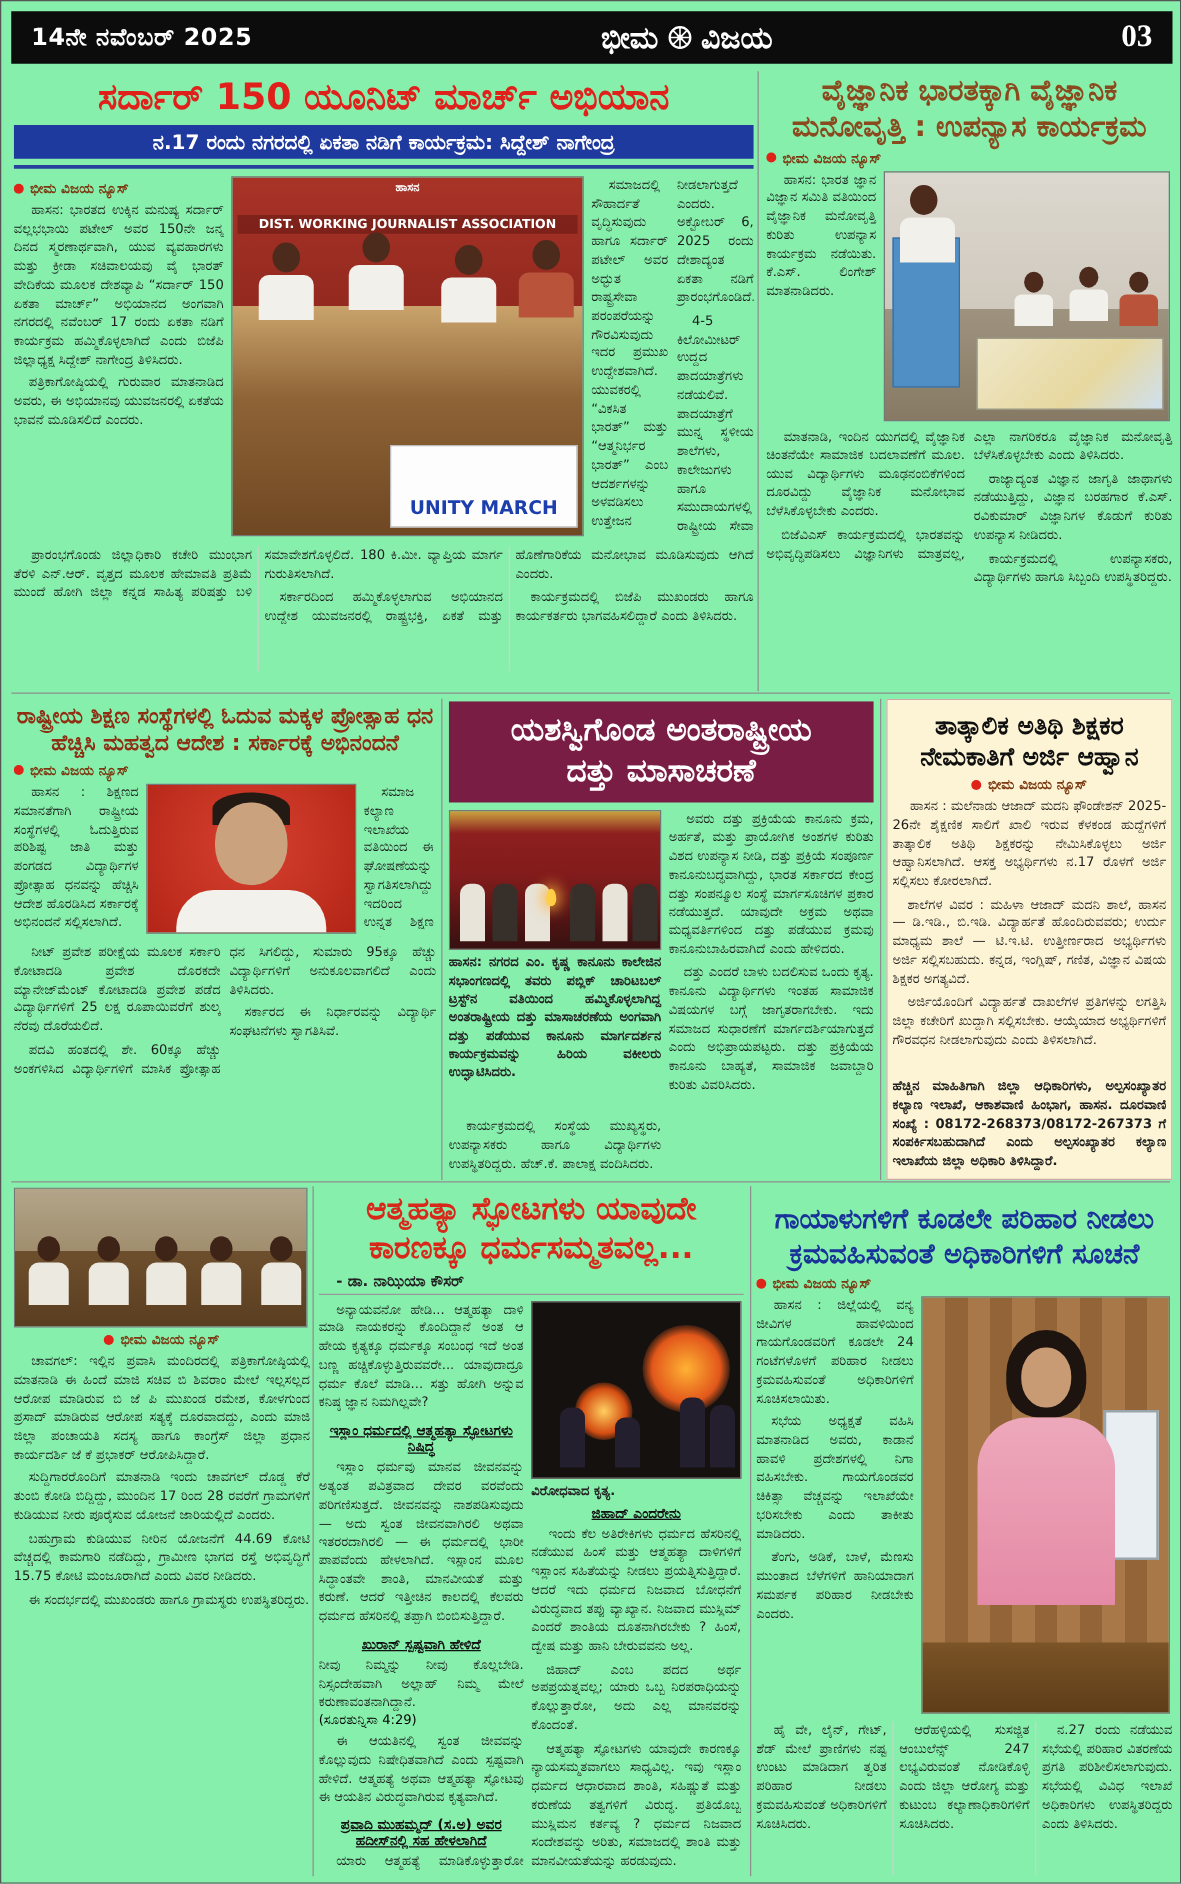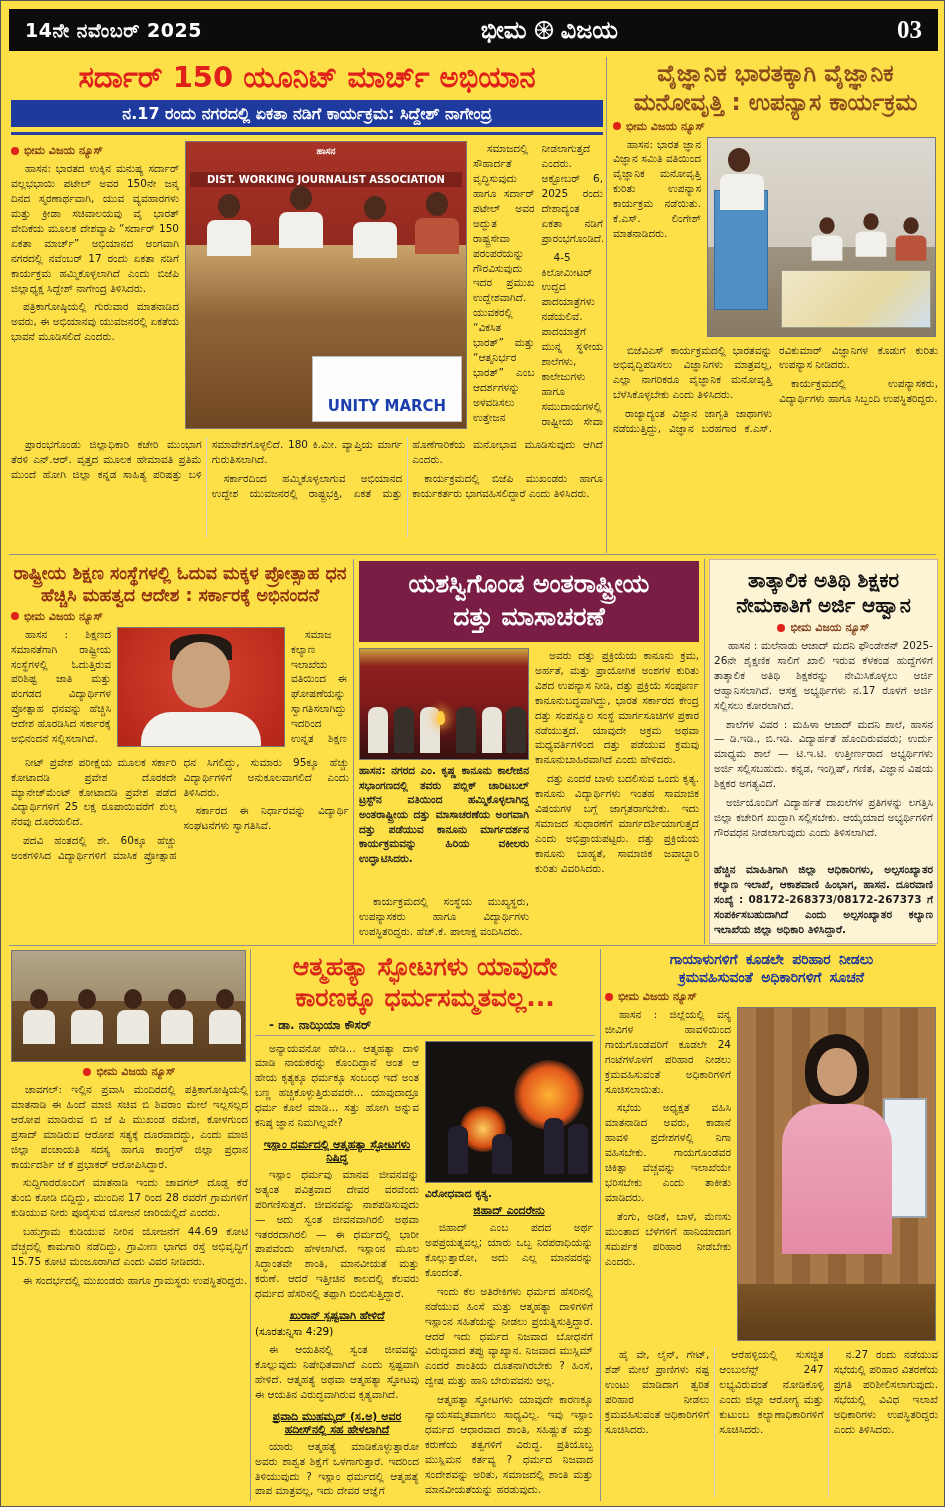--- a/index.html
+++ b/index.html
@@ -1,18 +1,18 @@
 <!DOCTYPE html>
 <html><head>
 <meta charset="utf-8">
 <style>
   * { box-sizing: border-box; margin: 0; padding: 0; }
   html,body { background:#e8e8e8; }
   body { font-family:"DejaVu Sans", sans-serif; }
-  #page { position:relative; width:945px; height:1507px; margin:0 auto; background:#fde047;
+  #page { position:relative; width:945px; height:1507px; margin:0 auto; background:#86efac;
           border:1px solid #555; overflow:hidden; }
   
   .masthead { position:absolute; left:8px; top:8px; width:929px; height:42px; background:#0c0c0c;
               color:#fff; display:flex; align-items:center; justify-content:space-between; padding:0 16px; }
   .mh-date { font-size:19px; font-weight:bold; letter-spacing:.5px; }
   .mh-title { display:flex; align-items:center; gap:6px; font-size:24px; font-weight:bold; }
   .mh-page { font-family:"Liberation Serif", serif; font-size:25px; font-weight:bold; }
   
   .vr { position:absolute; width:1px; background:#8f8f8f; }
   .hr { position:absolute; height:1px; background:#8f8f8f; }
@@ -43,21 +43,21 @@
   .hl-edu { color:#8f2e12; font-size:17.5px; margin:2px 0 2px; }
   .banner-adopt { background:#7a1d44; color:#fff; font-weight:bold; font-size:25px; text-align:center;
                   line-height:1.3; padding:7px 4px 9px; margin-bottom:6px; }
   .panel-teachers { background:#fcf4d4; border:1px solid #caa; padding:7px 4px; width:100%; height:100%; }
   .hl-teachers { color:#101010; font-size:20px; margin:1px 0 2px; }
   .hl-shivaram { background:#7a4a1c; color:#fff; border:1.5px solid #222; font-size:16px;
                  padding:6px 4px; margin-bottom:6px; }
   .hl-suicide { color:#d8281a; font-size:25px; margin:1px 0 4px; }
   .author { font-size:12px; font-weight:bold; color:#222; margin:1px 0 3px 14px; }
   .thinrule { height:1px; background:#999; margin:3px 0 5px; }
-  .hl-comp { color:#18329a; font-size:14px; margin:2px 0 3px;font-family:Liberation Mono, monospace; }
+  .hl-comp { color:#18329a; font-size:22px; margin:12px 0 3px; }
   
   .ph-press { background:linear-gradient(180deg,#a93327 0%,#93291f 36%,#c9a36b 36%,#8e6336 62%,#6f4722 100%); }
   .ph-press .bT { position:absolute; top:4px; left:0; right:0; text-align:center; color:#fff;
                   font-size:9px; font-weight:bold; }
   .ph-press .bM { position:absolute; top:30px; left:4px; right:4px; text-align:center; color:#fff;
                   font-size:10px; font-weight:bold; background:rgba(60,10,10,.35); padding:2px 0; }
   .person { position:absolute; width:46px; height:62px; }
   .person .head { width:22px; height:24px; border-radius:50%; background:#4c2b1c; margin:0 auto; }
   .person .body { width:44px; height:36px; border-radius:8px 8px 0 0; background:#f2f0ea; margin:2px auto 0; }
   .person.dark .body { background:#b9543a; }
@@ -212,20 +212,21 @@
             <div class="body"></div>
           </div>
         <div class="person dark" style="left:180px;top:70px;transform:scale(.7);">
             <div class="head"></div>
             <div class="body"></div>
           </div>
         <div class="tablecloth"></div>
       </div>
     </div>
     <div class="tcol two" style="margin-top:6px;height:244px;">
+        <p>ಮಾತನಾಡಿ, ಇಂದಿನ ಯುಗದಲ್ಲಿ ವೈಜ್ಞಾನಿಕ ಚಿಂತನೆಯೇ ಸಾಮಾಜಿಕ ಬದಲಾವಣೆಗೆ ಮೂಲ. ಯುವ ವಿದ್ಯಾರ್ಥಿಗಳು ಮೂಢನಂಬಿಕೆಗಳಿಂದ ದೂರವಿದ್ದು ವೈಜ್ಞಾನಿಕ ಮನೋಭಾವ ಬೆಳೆಸಿಕೊಳ್ಳಬೇಕು ಎಂದರು.</p>
         <p>ಬಿಜೆವಿಎಸ್ ಕಾರ್ಯಕ್ರಮದಲ್ಲಿ ಭಾರತವನ್ನು ಅಭಿವೃದ್ಧಿಪಡಿಸಲು ವಿಜ್ಞಾನಿಗಳು ಮಾತ್ರವಲ್ಲ, ಎಲ್ಲಾ ನಾಗರಿಕರೂ ವೈಜ್ಞಾನಿಕ ಮನೋವೃತ್ತಿ ಬೆಳೆಸಿಕೊಳ್ಳಬೇಕು ಎಂದು ತಿಳಿಸಿದರು.</p>
         <p>ರಾಜ್ಯಾದ್ಯಂತ ವಿಜ್ಞಾನ ಜಾಗೃತಿ ಜಾಥಾಗಳು ನಡೆಯುತ್ತಿದ್ದು, ವಿಜ್ಞಾನ ಬರಹಗಾರ ಕೆ.ಎಸ್. ರವಿಕುಮಾರ್ ವಿಜ್ಞಾನಿಗಳ ಕೊಡುಗೆ ಕುರಿತು ಉಪನ್ಯಾಸ ನೀಡಿದರು.</p>
         <p>ಕಾರ್ಯಕ್ರಮದಲ್ಲಿ ಉಪನ್ಯಾಸಕರು, ವಿದ್ಯಾರ್ಥಿಗಳು ಹಾಗೂ ಸಿಬ್ಬಂದಿ ಉಪಸ್ಥಿತರಿದ್ದರು.</p>
       </div>
   </section>
 
   <section class="blk" id="a3" style="left:10px;top:560px;width:338px;height:381px;">
     <h1 class="hl hl-edu">
       <span>ರಾಷ್ಟ್ರೀಯ ಶಿಕ್ಷಣ ಸಂಸ್ಥೆಗಳಲ್ಲಿ ಓದುವ ಮಕ್ಕಳ ಪ್ರೋತ್ಸಾಹ ಧನ</span><br>
       <span>ಹೆಚ್ಚಿಸಿ ಮಹತ್ವದ ಆದೇಶ : ಸರ್ಕಾರಕ್ಕೆ ಅಭಿನಂದನೆ</span>
@@ -347,20 +348,21 @@
     <div class="row">
       <div style="width:164px;flex:0 0 auto;">
         <div class="tcol">
             <p>ಅನ್ಯಾಯವನೋ ಹೇಡಿ... ಆತ್ಮಹತ್ಯಾ ದಾಳಿ ಮಾಡಿ ನಾಯಕರನ್ನು ಕೊಂದಿದ್ದಾನೆ ಅಂತ ಆ ಹೇಯ ಕೃತ್ಯಕ್ಕೂ ಧರ್ಮಕ್ಕೂ ಸಂಬಂಧ ಇದೆ ಅಂತ ಬಣ್ಣ ಹಚ್ಚಿಕೊಳ್ಳುತ್ತಿರುವವರೇ... ಯಾವುದಾದ್ರೂ ಧರ್ಮ ಕೊಲೆ ಮಾಡಿ... ಸತ್ತು ಹೋಗಿ ಅನ್ನುವ ಕನಿಷ್ಠ ಜ್ಞಾನ ನಿಮಗಿಲ್ಲವೇ?</p>
           </div>
         <div class="subu">ಇಸ್ಲಾಂ ಧರ್ಮದಲ್ಲಿ ಆತ್ಮಹತ್ಯಾ ಸ್ಫೋಟಗಳು ನಿಷಿದ್ಧ</div>
         <div class="tcol">
             <p>ಇಸ್ಲಾಂ ಧರ್ಮವು ಮಾನವ ಜೀವನವನ್ನು ಅತ್ಯಂತ ಪವಿತ್ರವಾದ ದೇವರ ವರವೆಂದು ಪರಿಗಣಿಸುತ್ತದೆ. ಜೀವನವನ್ನು ನಾಶಪಡಿಸುವುದು — ಅದು ಸ್ವಂತ ಜೀವನವಾಗಿರಲಿ ಅಥವಾ ಇತರರದಾಗಿರಲಿ — ಈ ಧರ್ಮದಲ್ಲಿ ಭಾರೀ ಪಾಪವೆಂದು ಹೇಳಲಾಗಿದೆ. ಇಸ್ಲಾಂನ ಮೂಲ ಸಿದ್ಧಾಂತವೇ ಶಾಂತಿ, ಮಾನವೀಯತೆ ಮತ್ತು ಕರುಣೆ. ಆದರೆ ಇತ್ತೀಚಿನ ಕಾಲದಲ್ಲಿ ಕೆಲವರು ಧರ್ಮದ ಹೆಸರಿನಲ್ಲಿ ತಪ್ಪಾಗಿ ಬಿಂಬಿಸುತ್ತಿದ್ದಾರೆ.</p>
           </div>
         <div class="subu">ಖುರಾನ್ ಸ್ಪಷ್ಟವಾಗಿ ಹೇಳಿದೆ</div>
+        <p class="tcol">ನೀವು ನಿಮ್ಮನ್ನು ನೀವು ಕೊಲ್ಲಬೇಡಿ. ನಿಸ್ಸಂದೇಹವಾಗಿ ಅಲ್ಲಾಹ್ ನಿಮ್ಮ ಮೇಲೆ ಕರುಣಾವಂತನಾಗಿದ್ದಾನೆ.</p>
         <div class="note">(ಸೂರತುನ್ನಿಸಾ 4:29)</div>
         <div class="tcol">
             <p>ಈ ಆಯತಿನಲ್ಲಿ ಸ್ವಂತ ಜೀವವನ್ನು ಕೊಲ್ಲುವುದು ನಿಷೇಧಿತವಾಗಿದೆ ಎಂದು ಸ್ಪಷ್ಟವಾಗಿ ಹೇಳಿದೆ. ಆತ್ಮಹತ್ಯೆ ಅಥವಾ ಆತ್ಮಹತ್ಯಾ ಸ್ಫೋಟವು ಈ ಆಯತಿನ ವಿರುದ್ಧವಾಗಿರುವ ಕೃತ್ಯವಾಗಿದೆ.</p>
           </div>
         <div class="subu">ಪ್ರವಾದಿ ಮುಹಮ್ಮದ್ (ಸ.ಅ) ಅವರ ಹದೀಸ್‌ನಲ್ಲಿ ಸಹ ಹೇಳಲಾಗಿದೆ</div>
         <div class="tcol">
             <p>ಯಾರು ಆತ್ಮಹತ್ಯೆ ಮಾಡಿಕೊಳ್ಳುತ್ತಾರೋ ಅವರು ಶಾಶ್ವತ ಶಿಕ್ಷೆಗೆ ಒಳಗಾಗುತ್ತಾರೆ. ಇದರಿಂದ ತಿಳಿಯುವುದು ? ಇಸ್ಲಾಂ ಧರ್ಮದಲ್ಲಿ ಆತ್ಮಹತ್ಯೆ ಪಾಪ ಮಾತ್ರವಲ್ಲ, ಇದು ದೇವರ ಆಜ್ಞೆಗೆ</p>
           </div>
       </div>
       <div style="width:168px;flex:0 0 auto;">
@@ -368,22 +370,22 @@
           <div class="glow1"></div>
           <div class="glow2"></div>
           <div class="sil" style="left:22px;"></div>
           <div class="sil" style="left:66px;height:40px;"></div>
           <div class="sil" style="left:118px;height:56px;"></div>
           <div class="sil" style="left:142px;height:50px;"></div>
         </div>
         <p class="cap">ವಿರೋಧವಾದ ಕೃತ್ಯ.</p>
         <div class="subu">ಜಿಹಾದ್ ಎಂದರೇನು</div>
         <div class="tcol" style="height:290px;">
+            <p>ಇಂದು ಕೆಲ ಅತಿರೇಕಿಗಳು ಧರ್ಮದ ಹೆಸರಿನಲ್ಲಿ ನಡೆಯುವ ಹಿಂಸೆ ಮತ್ತು ಆತ್ಮಹತ್ಯಾ ದಾಳಿಗಳಿಗೆ ಇಸ್ಲಾಂನ ಸಹಿತೆಯನ್ನು ನೀಡಲು ಪ್ರಯತ್ನಿಸುತ್ತಿದ್ದಾರೆ. ಆದರೆ ಇದು ಧರ್ಮದ ನಿಜವಾದ ಬೋಧನೆಗೆ ವಿರುದ್ಧವಾದ ತಪ್ಪು ವ್ಯಾಖ್ಯಾನ. ನಿಜವಾದ ಮುಸ್ಲಿಮ್ ಎಂದರೆ ಶಾಂತಿಯ ದೂತನಾಗಿರಬೇಕು ? ಹಿಂಸೆ, ದ್ವೇಷ ಮತ್ತು ಹಾನಿ ಬೇರುವವನು ಅಲ್ಲ.</p>
             <p>ಜಿಹಾದ್ ಎಂಬ ಪದದ ಅರ್ಥ ಅಪಪ್ರಯತ್ನವಲ್ಲ; ಯಾರು ಒಬ್ಬ ನಿರಪರಾಧಿಯನ್ನು ಕೊಲ್ಲುತ್ತಾರೋ, ಅದು ಎಲ್ಲ ಮಾನವರನ್ನು ಕೊಂದಂತೆ.</p>
-            <p>ಇಂದು ಕೆಲ ಅತಿರೇಕಿಗಳು ಧರ್ಮದ ಹೆಸರಿನಲ್ಲಿ ನಡೆಯುವ ಹಿಂಸೆ ಮತ್ತು ಆತ್ಮಹತ್ಯಾ ದಾಳಿಗಳಿಗೆ ಇಸ್ಲಾಂನ ಸಹಿತೆಯನ್ನು ನೀಡಲು ಪ್ರಯತ್ನಿಸುತ್ತಿದ್ದಾರೆ. ಆದರೆ ಇದು ಧರ್ಮದ ನಿಜವಾದ ಬೋಧನೆಗೆ ವಿರುದ್ಧವಾದ ತಪ್ಪು ವ್ಯಾಖ್ಯಾನ. ನಿಜವಾದ ಮುಸ್ಲಿಮ್ ಎಂದರೆ ಶಾಂತಿಯ ದೂತನಾಗಿರಬೇಕು ? ಹಿಂಸೆ, ದ್ವೇಷ ಮತ್ತು ಹಾನಿ ಬೇರುವವನು ಅಲ್ಲ.</p>
             <p>ಆತ್ಮಹತ್ಯಾ ಸ್ಫೋಟಗಳು ಯಾವುದೇ ಕಾರಣಕ್ಕೂ ನ್ಯಾಯಸಮ್ಮತವಾಗಲು ಸಾಧ್ಯವಿಲ್ಲ. ಇವು ಇಸ್ಲಾಂ ಧರ್ಮದ ಆಧಾರವಾದ ಶಾಂತಿ, ಸಹಿಷ್ಣುತೆ ಮತ್ತು ಕರುಣೆಯ ತತ್ವಗಳಿಗೆ ವಿರುದ್ಧ. ಪ್ರತಿಯೊಬ್ಬ ಮುಸ್ಲಿಮನ ಕರ್ತವ್ಯ ? ಧರ್ಮದ ನಿಜವಾದ ಸಂದೇಶವನ್ನು ಅರಿತು, ಸಮಾಜದಲ್ಲಿ ಶಾಂತಿ ಮತ್ತು ಮಾನವೀಯತೆಯನ್ನು ಹರಡುವುದು.</p>
           </div>
       </div>
     </div>
   </section>
 
   <section class="blk" id="a8" style="left:604px;top:949px;width:333px;height:550px;">
     <h1 class="hl hl-comp">
       <span>ಗಾಯಾಳುಗಳಿಗೆ ಕೂಡಲೇ ಪರಿಹಾರ ನೀಡಲು</span><br>
       <span>ಕ್ರಮವಹಿಸುವಂತೆ ಅಧಿಕಾರಿಗಳಿಗೆ ಸೂಚನೆ</span>

